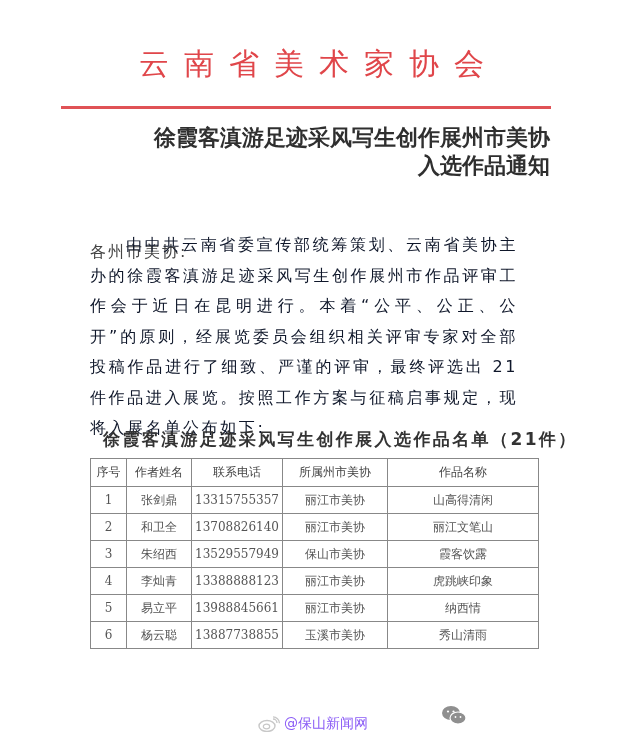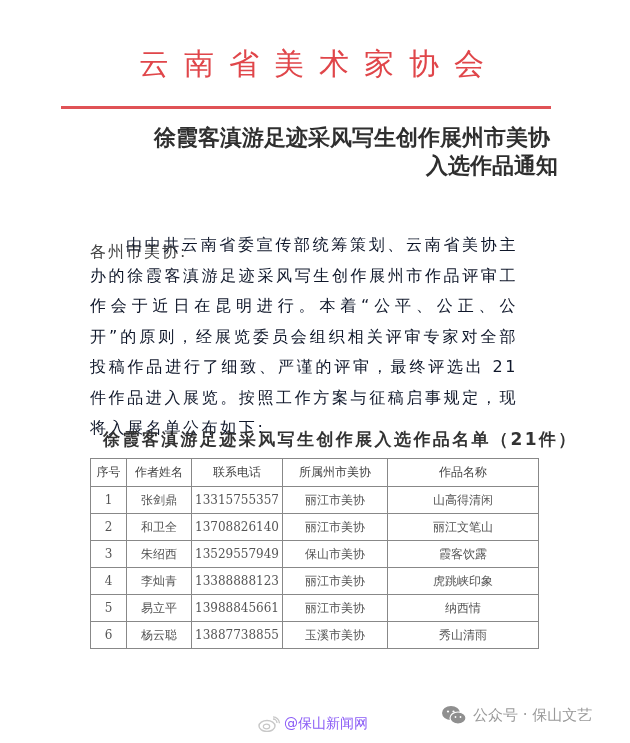--- a/index.html
+++ b/index.html
@@ -19,21 +19,21 @@
   .red-rule {
     position:absolute; left:61px; top:106px; width:490px; height:3px;
     background:#e05256;
   }
   .doc-title {
     position:absolute; left:0; width:550px; text-align:right;
     font-size:22px; font-weight:bold; color:#2f2f2f; line-height:34px;
     font-family: "DejaVu Serif", serif;
   }
   .t1 { top:120px; }
-  .t2 { top:148px;padding-left:8px; }
+  .t2 { top:148px; }
   .salutation {
     position:absolute; left:90px; top:206px; font-size:16px; color:#444;
     letter-spacing:2px; font-family:"DejaVu Sans", sans-serif;margin-top:36px;
   }
   .body-para {
     position:absolute; left:90px; top:230px; width:428px;
     font-size:16px; line-height:30.5px; color:#0f172a;
     letter-spacing:2.6px; text-indent:36px; text-align:justify;
     font-family:"DejaVu Sans", sans-serif;
   }
@@ -153,14 +153,13 @@
 
 <div class="footer-wechat">
   <svg class="wechat-icon" viewBox="0 0 26 20">
     <ellipse cx="10" cy="8" rx="9" ry="7" fill="#8f8f8f"></ellipse>
     <ellipse cx="17" cy="13" rx="8" ry="6" fill="#8f8f8f" stroke="#fff" stroke-width="1.2"></ellipse>
     <circle cx="7" cy="6.5" r="1.1" fill="#fff"></circle>
     <circle cx="12.5" cy="6.5" r="1.1" fill="#fff"></circle>
     <circle cx="14.5" cy="12" r="0.9" fill="#fff"></circle>
     <circle cx="19.5" cy="12" r="0.9" fill="#fff"></circle>
   </svg>
-  <span>公众号 · 保山文艺</span>
 </div>
 
 </body></html>

